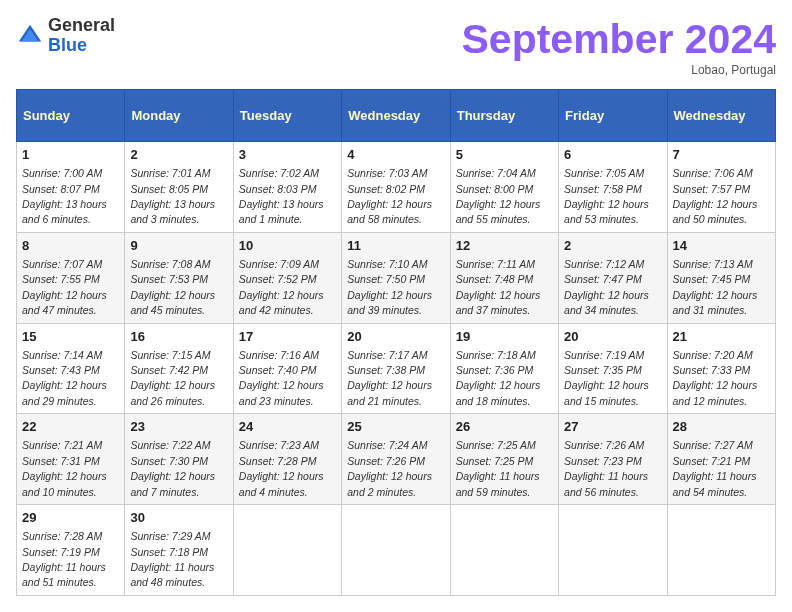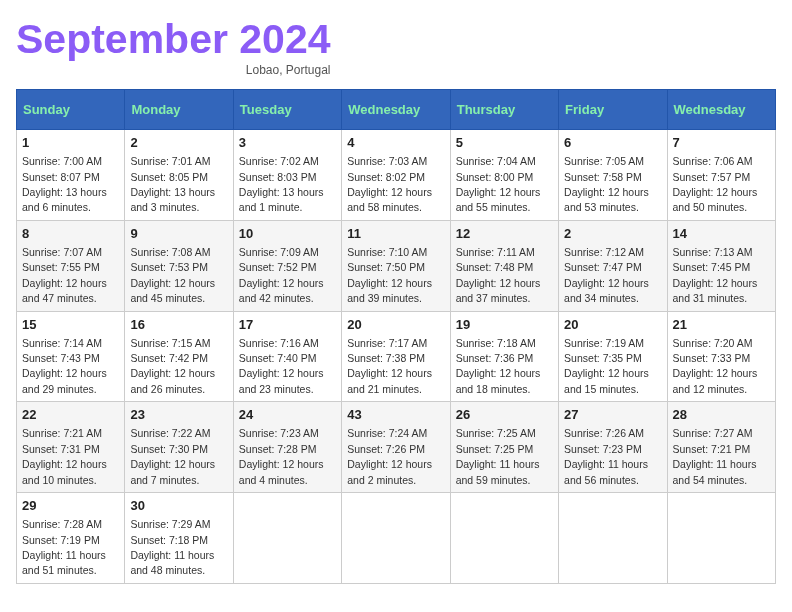--- a/index.html
+++ b/index.html
@@ -52,23 +52,23 @@
       font-size: 12px;
       color: #555;
     }
     table {
       width: 100%;
       border-collapse: collapse;
       font-size: 11px;
     }
     thead tr th {
       background: #3366bb;
-      color: #86efac;
+      color: #fef9c3;
       text-align: left;
-      padding: 12px 6px;
+      padding: 18px 6px;
       font-size: 13px;
       font-weight: bold;
       border: 1px solid #2255aa;
     }
     tbody tr td {
       vertical-align: top;
       padding: 4px 5px;
       border: 1px solid #ccc;
       width: 14.28%;
       min-height: 70px;
@@ -83,29 +83,40 @@
     .day-number {
       font-size: 13px;
       font-weight: bold;
       color: #222;
       display: block;
       margin-bottom: 2px;
     }
     .day-detail {
       color: #333;
       font-size: 10.5px;
+      font-style: italic;
     }
     td.empty {
       background: #f9f9f9;
     }
   </style>
 </head>
 <body>
 
 <div class="header">
+  <div class="logo">
+    <svg class="logo-icon" viewBox="0 0 40 40" xmlns="http://www.w3.org/2000/svg">
+      <polygon points="20,4 36,28 4,28" fill="#2266cc"></polygon>
+      <polygon points="20,10 32,28 8,28" fill="#4488ee"></polygon>
+    </svg>
+    <div class="logo-text">
+      <span class="logo-general">General</span>
+      <span class="logo-blue">Blue</span>
+    </div>
+  </div>
   <div class="title-area">
     <div class="month-title">September 2024</div>
     <div class="location">Lobao, Portugal</div>
   </div>
 </div>
 
 <table>
   <thead>
     <tr>
     <th>Sunday</th>
@@ -215,21 +226,21 @@
       </td>
         <td>
         <span class="day-number">23</span>
         <span class="day-detail">Sunrise: 7:22 AM<br>Sunset: 7:30 PM<br>Daylight: 12 hours and 7 minutes.</span>
       </td>
         <td>
         <span class="day-number">24</span>
         <span class="day-detail">Sunrise: 7:23 AM<br>Sunset: 7:28 PM<br>Daylight: 12 hours and 4 minutes.</span>
       </td>
         <td>
-        <span class="day-number">43</span>
+        <span class="day-number">25</span>
         <span class="day-detail">Sunrise: 7:24 AM<br>Sunset: 7:26 PM<br>Daylight: 12 hours and 2 minutes.</span>
       </td>
         <td>
         <span class="day-number">26</span>
         <span class="day-detail">Sunrise: 7:25 AM<br>Sunset: 7:25 PM<br>Daylight: 11 hours and 59 minutes.</span>
       </td>
         <td>
         <span class="day-number">27</span>
         <span class="day-detail">Sunrise: 7:26 AM<br>Sunset: 7:23 PM<br>Daylight: 11 hours and 56 minutes.</span>
       </td>

